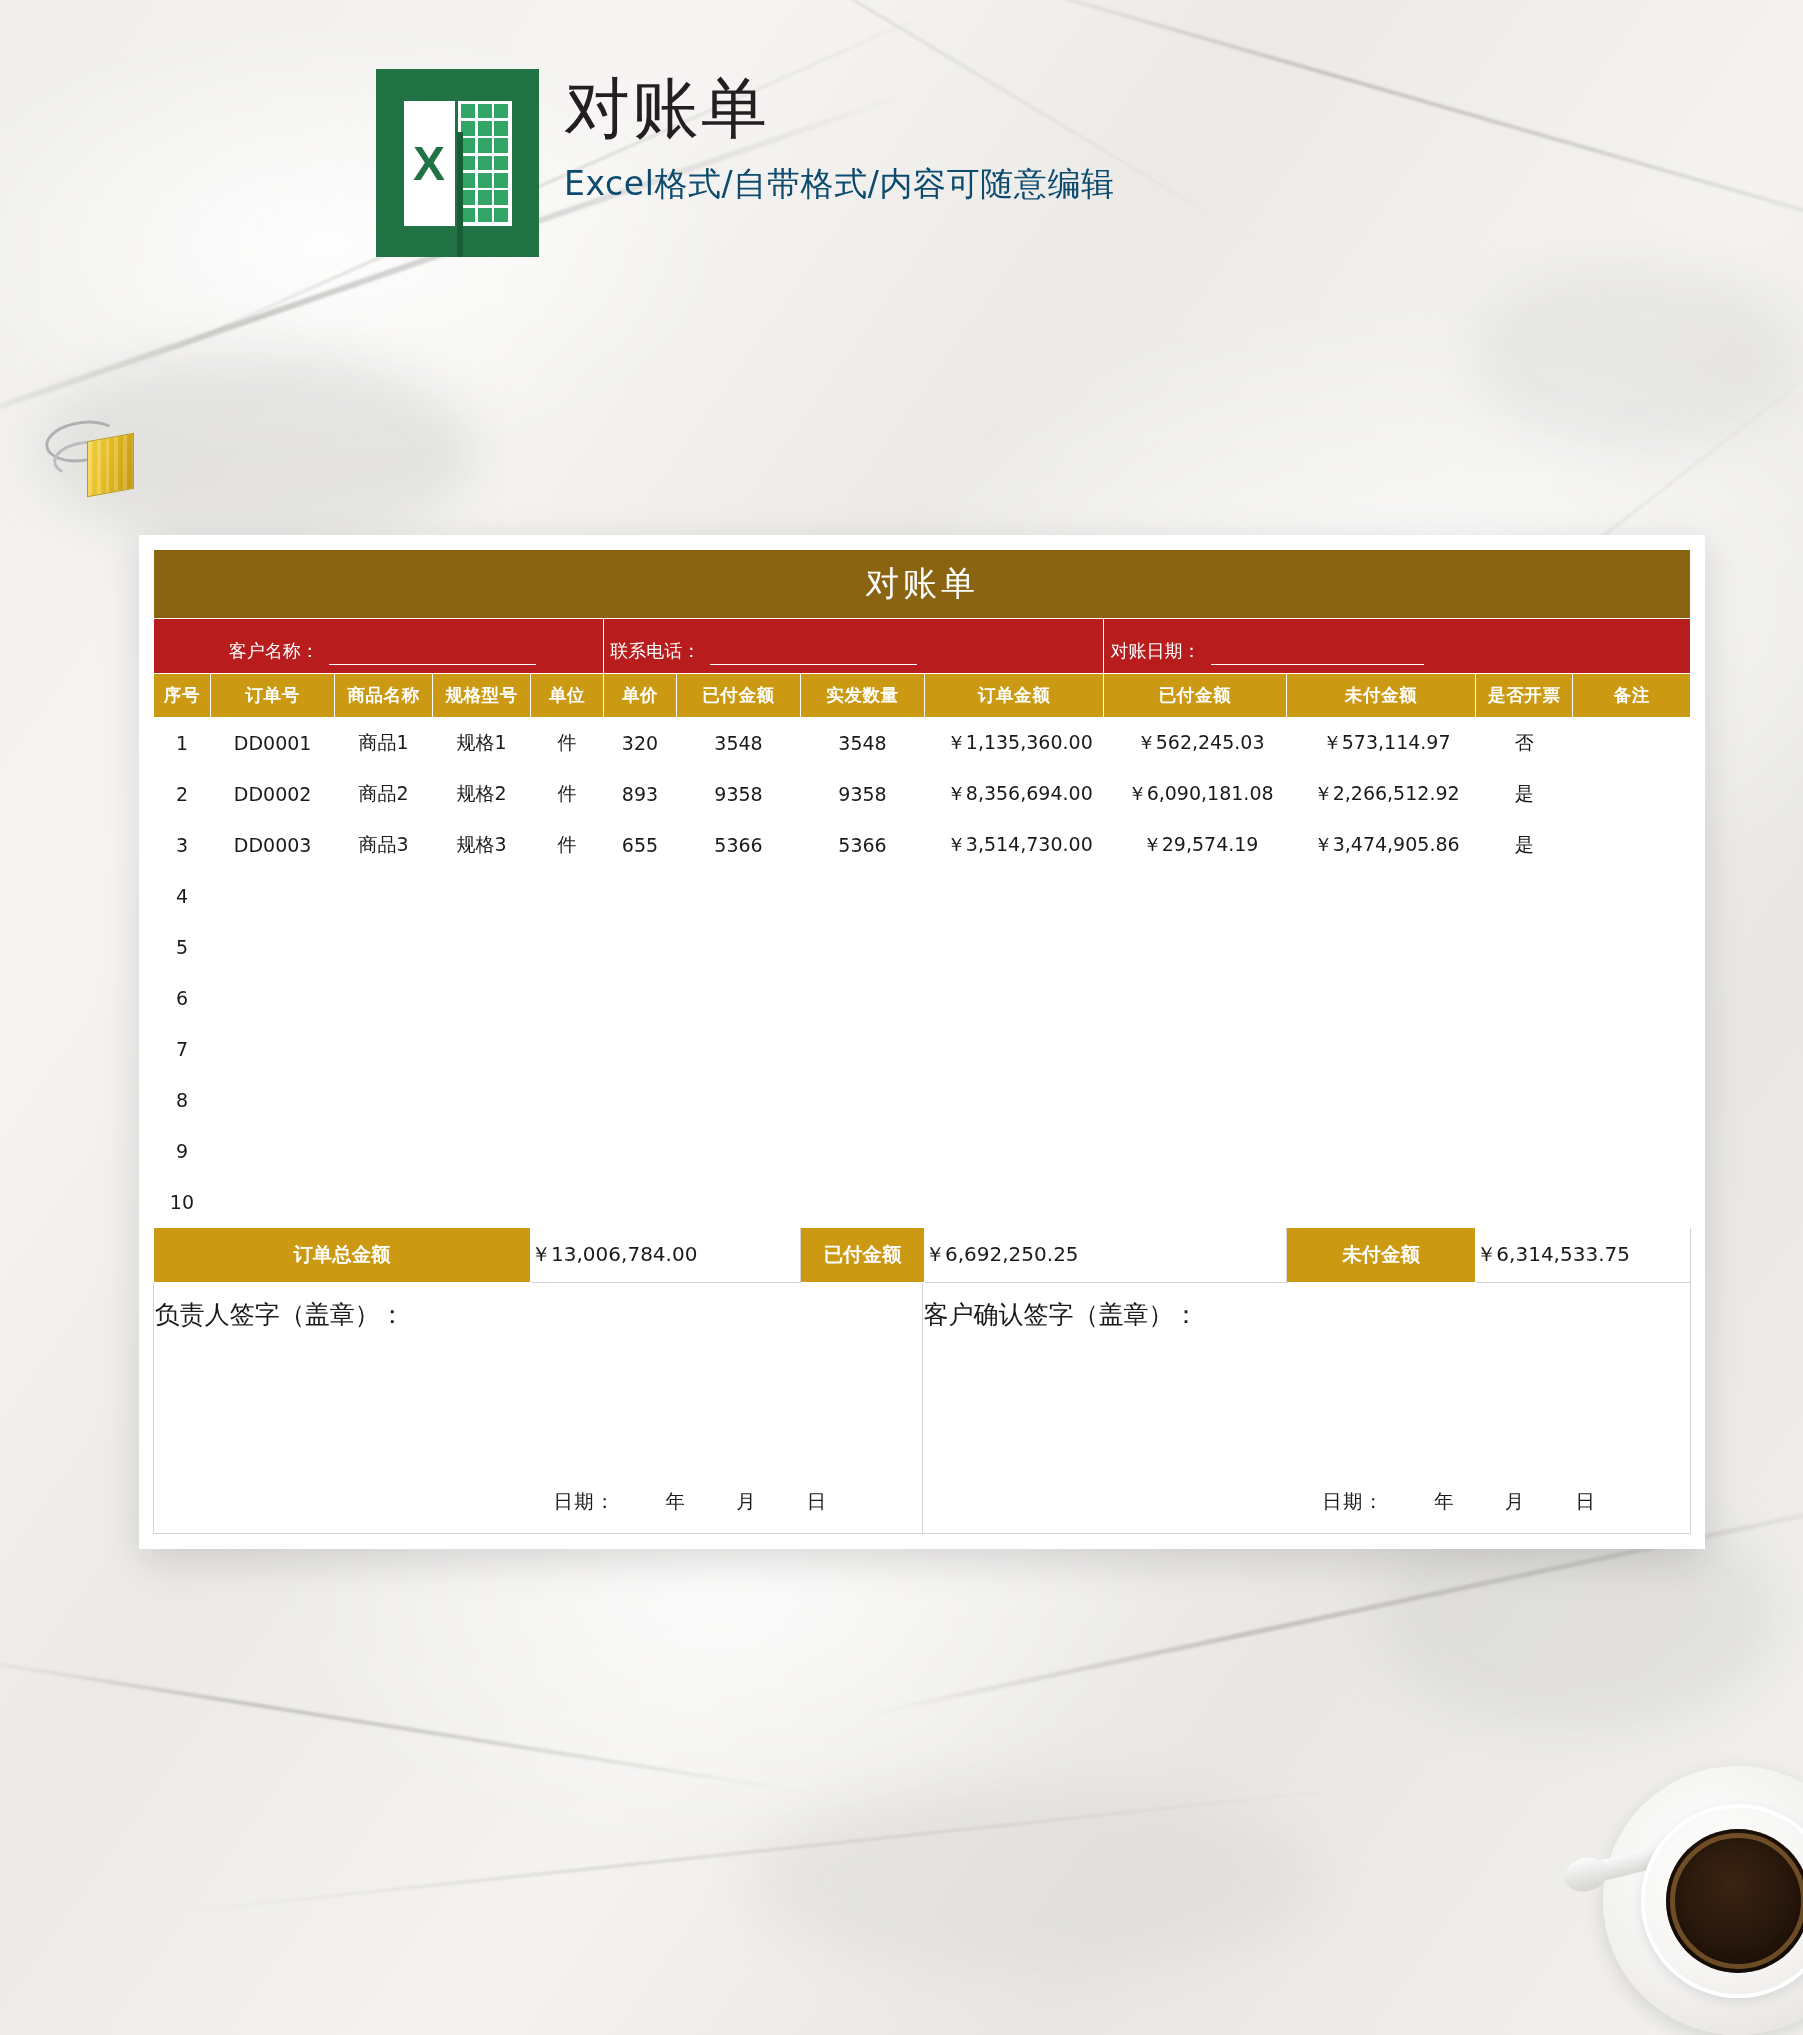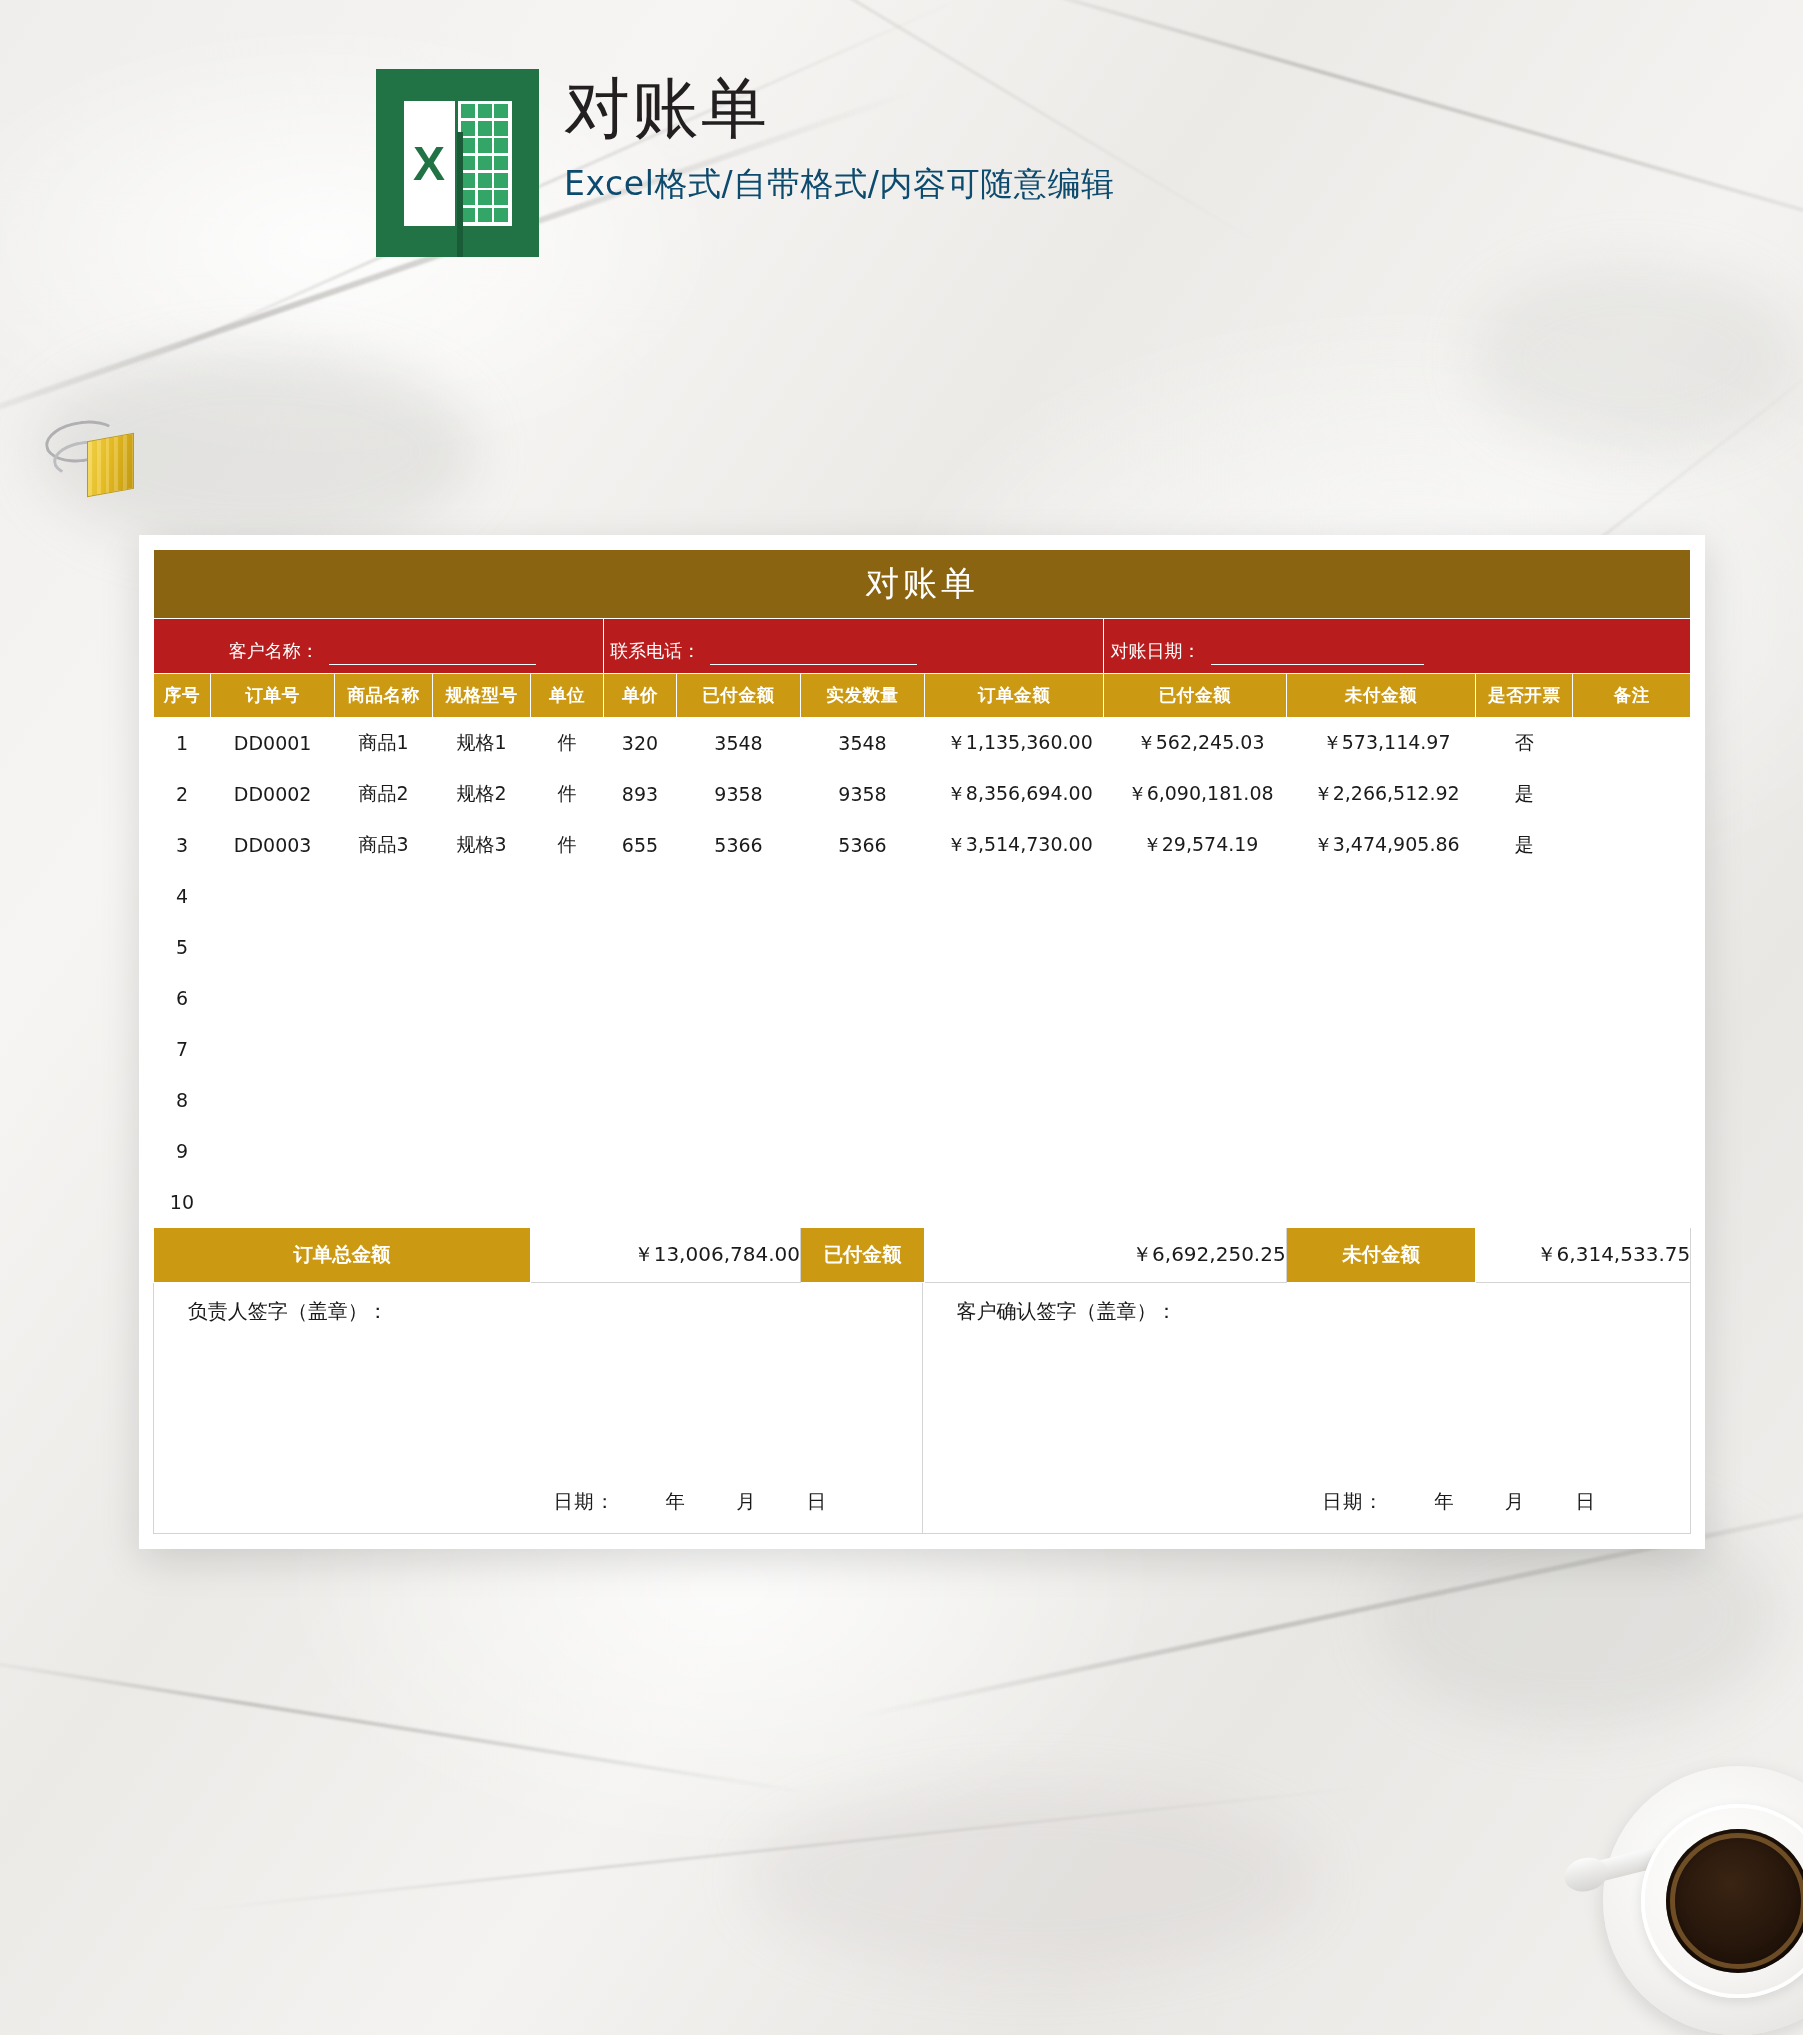--- a/index.html
+++ b/index.html
@@ -306,42 +306,42 @@
     font-size: 19.4px;
     font-weight: bold;
     text-align: center;
     height: 54px;
     border: 1.3px solid #ffffff;
   }
   .total-row td.val {
     background: #ffffff;
     color: #1a1a1a;
     border: 1.3px solid #d4d4d4;
-    text-align: right;
+    text-align: left;
     font-weight: normal;
     font-size: 20px;
   }
 
   .sign-area {
     display: flex;
     border: 1.3px solid #d4d4d4;
     border-top: none;
   }
   .sign-box {
     flex: 1;
     height: 250px;
     position: relative;
     box-sizing: border-box;
   }
   .sign-box + .sign-box { border-left: 1.3px solid #d4d4d4; }
   .sign-label {
     position: absolute;
-    left: 34px;
+    left: 1px;
     top: 15px;
-    font-size: 20px;
+    font-size: 25px;
     color: #1a1a1a;
     font-family: "DejaVu Sans", sans-serif;
   }
   .sign-date {
     position: absolute;
     right: 94px;
     bottom: 17.5px;
     font-size: 19.4px;
     color: #1a1a1a;
     font-family: "DejaVu Sans", sans-serif;

